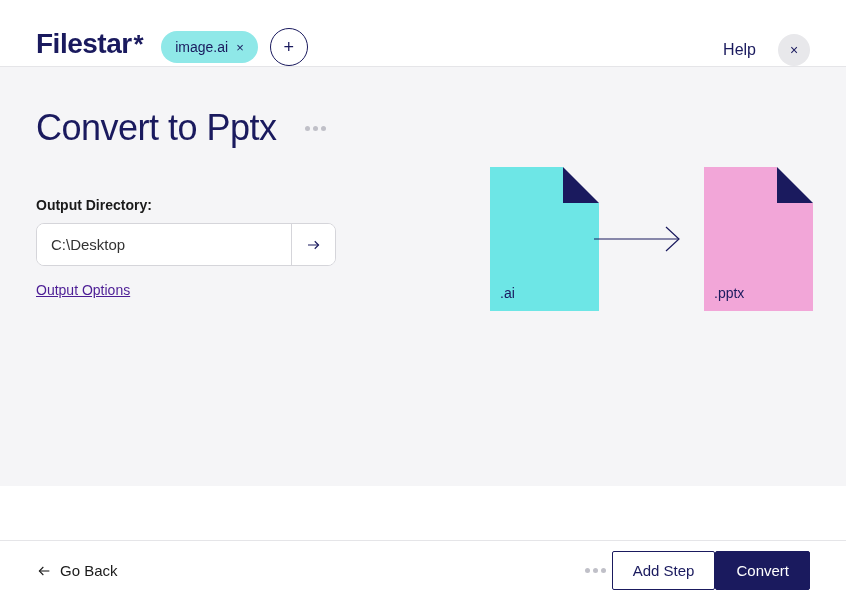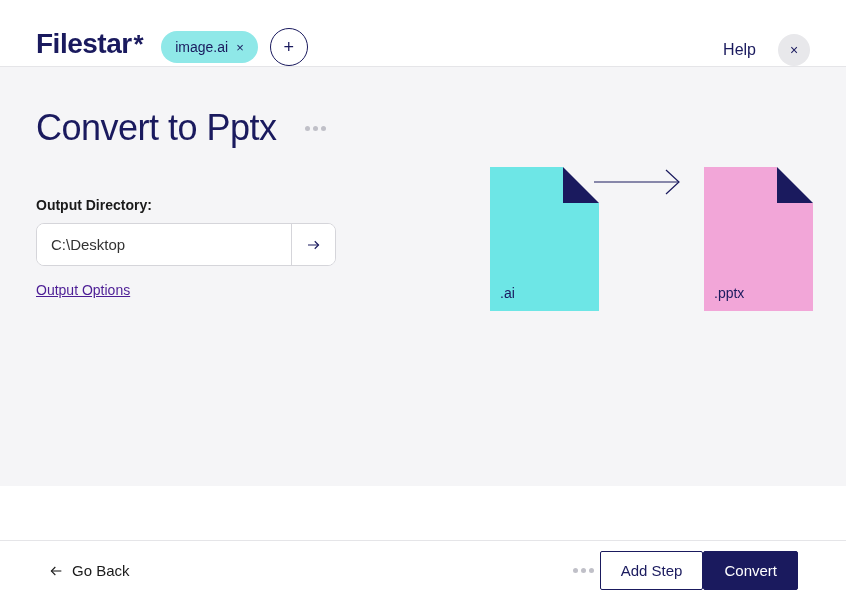--- a/index.html
+++ b/index.html
@@ -165,20 +165,21 @@
     .output-options {
       margin-top: 16px;
       font-size: 14px;
       color: #4c1d95;
       text-decoration: underline;
       cursor: pointer;
       display: inline-block;
     }
     .preview {
       display: flex;
+      align-items: center;
       position: absolute;
       left: 490px;
       top: 100px;
     }
     .file-card {
       width: 109px;
       height: 144px;
       position: relative;
     }
     .file-card.ai { background: #6de6e6; }
@@ -214,21 +215,21 @@
       position: absolute;
       bottom: 0;
       left: 0;
       right: 0;
       height: 60px;
       background: #fff;
       border-top: 1px solid #e5e5e8;
       display: flex;
       align-items: center;
       justify-content: space-between;
-      padding: 0 48px;
+      padding: 0 36px;
     }
     .go-back {
       display: flex;
       align-items: center;
       gap: 8px;
       font-size: 15px;
       color: #1a1a1a;
       cursor: pointer;
     }
     .footer-right {

